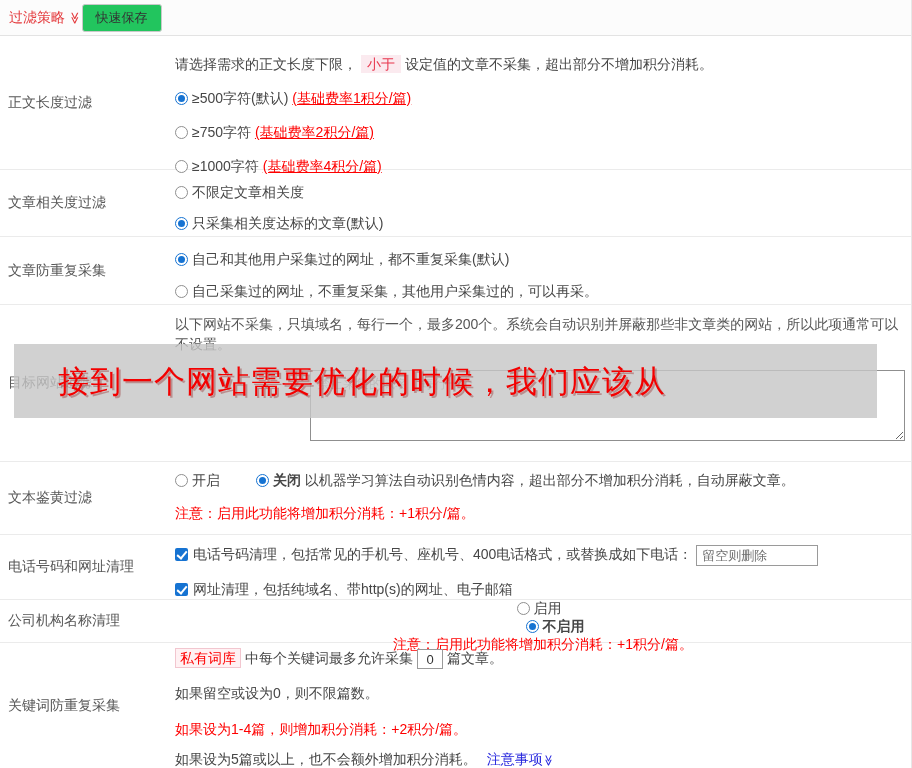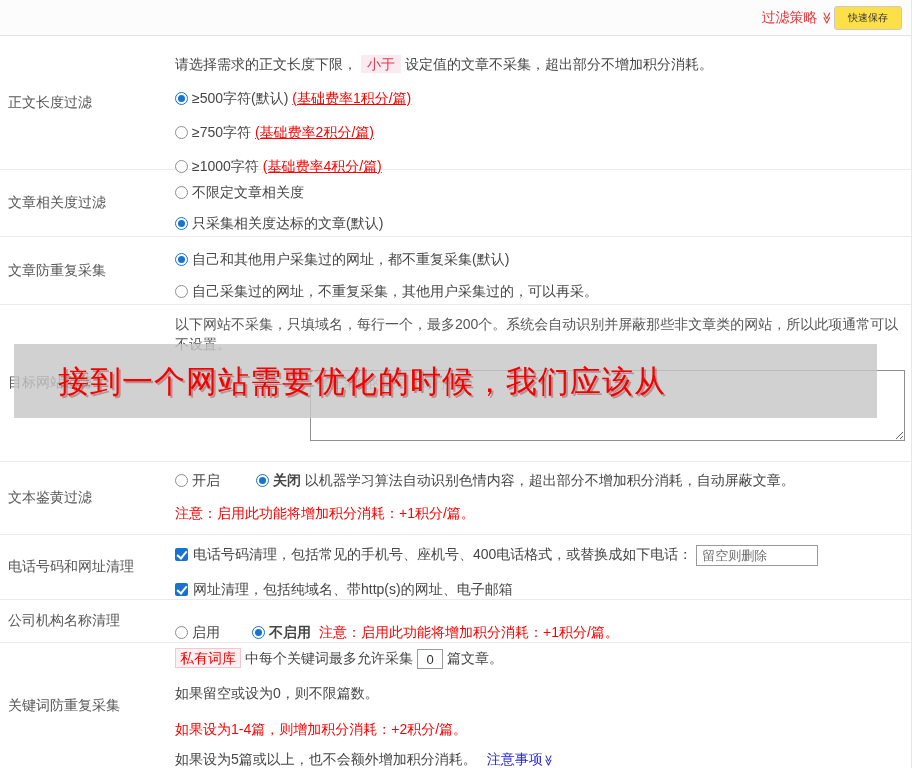--- a/index.html
+++ b/index.html
@@ -5,27 +5,27 @@
   * { margin:0; padding:0; box-sizing:border-box; }
   html,body { width:912px; height:768px; overflow:hidden; }
   body {
     font-family:"Liberation Sans","DejaVu Sans",sans-serif;
     font-size:14px; color:#464646; background:#fff; position:relative;
     border-right:1px solid #e7e7e7;
   }
   
   .topbar {
     height:36px; background:#fcfcfc; border-bottom:1px solid #e3e3e3;
-    display:flex; align-items:center; justify-content:flex-end; padding:0 9px;
+    display:flex; align-items:center; justify-content:flex-start; padding:0 9px;
   }
   .topbar-title { color:#e4393c; font-size:14px; cursor:pointer; display:flex; align-items:center; gap:4px; }
   .chev-down { display:inline-block; transform:rotate(90deg); font-size:12px; line-height:1; }
   .save-btn {
-    background:#fde047; border:1px solid #c9c9c9; border-radius:3px;
-    font-family:inherit; font-size:10px; color:#333; padding:4px 13px; cursor:pointer;
+    background:#22c55e; border:1px solid #c9c9c9; border-radius:3px;
+    font-family:inherit; font-size:13px; color:#333; padding:4px 13px; cursor:pointer;
   }
   
   .row { display:flex; border-bottom:1px solid #ebebeb; }
   .row.last { border-bottom:none; }
   .label-col { width:175px; flex:none; display:flex; align-items:center; padding-left:8px; color:#565656; }
   .content-col { flex:1; padding-right:8px; }
   .r1 { height:134px; } .r2 { height:67px; } .r3 { height:68px; }
   .r4 { height:157px; } .r5 { height:73px; } .r6 { height:65px; }
   .r7 { height:43px; } .r8 { height:125px; }
   .line { line-height:20px; }
@@ -161,21 +161,21 @@
       <input class="text-input" type="text" placeholder="留空则删除" style="">
     </div>
     <div class="line" style="margin-top:13px">
       <span class="checkbox"></span><span>网址清理，包括纯域名、带http(s)的网址、电子邮箱</span>
     </div>
   </div>
 </div>
 
 <div class="row r7">
   <div class="label-col">公司机构名称清理</div>
-  <div class="content-col" style="display:flex;align-items:flex-end;">
+  <div class="content-col" style="display:flex;align-items:center;flex-direction:column;">
     <span><span class="radio"></span><span>启用</span></span>
     <span class="opt-gap"><span class="radio on"></span><span>不启用</span></span>
     <span class="red" style="margin-left:8px">注意：启用此功能将增加积分消耗：+1积分/篇。</span>
   </div>
 </div>
 
 <div class="row r8 last">
   <div class="label-col">关键词防重复采集</div>
   <div class="content-col">
     <div class="line" style="margin-top:5px;height:22px;">

